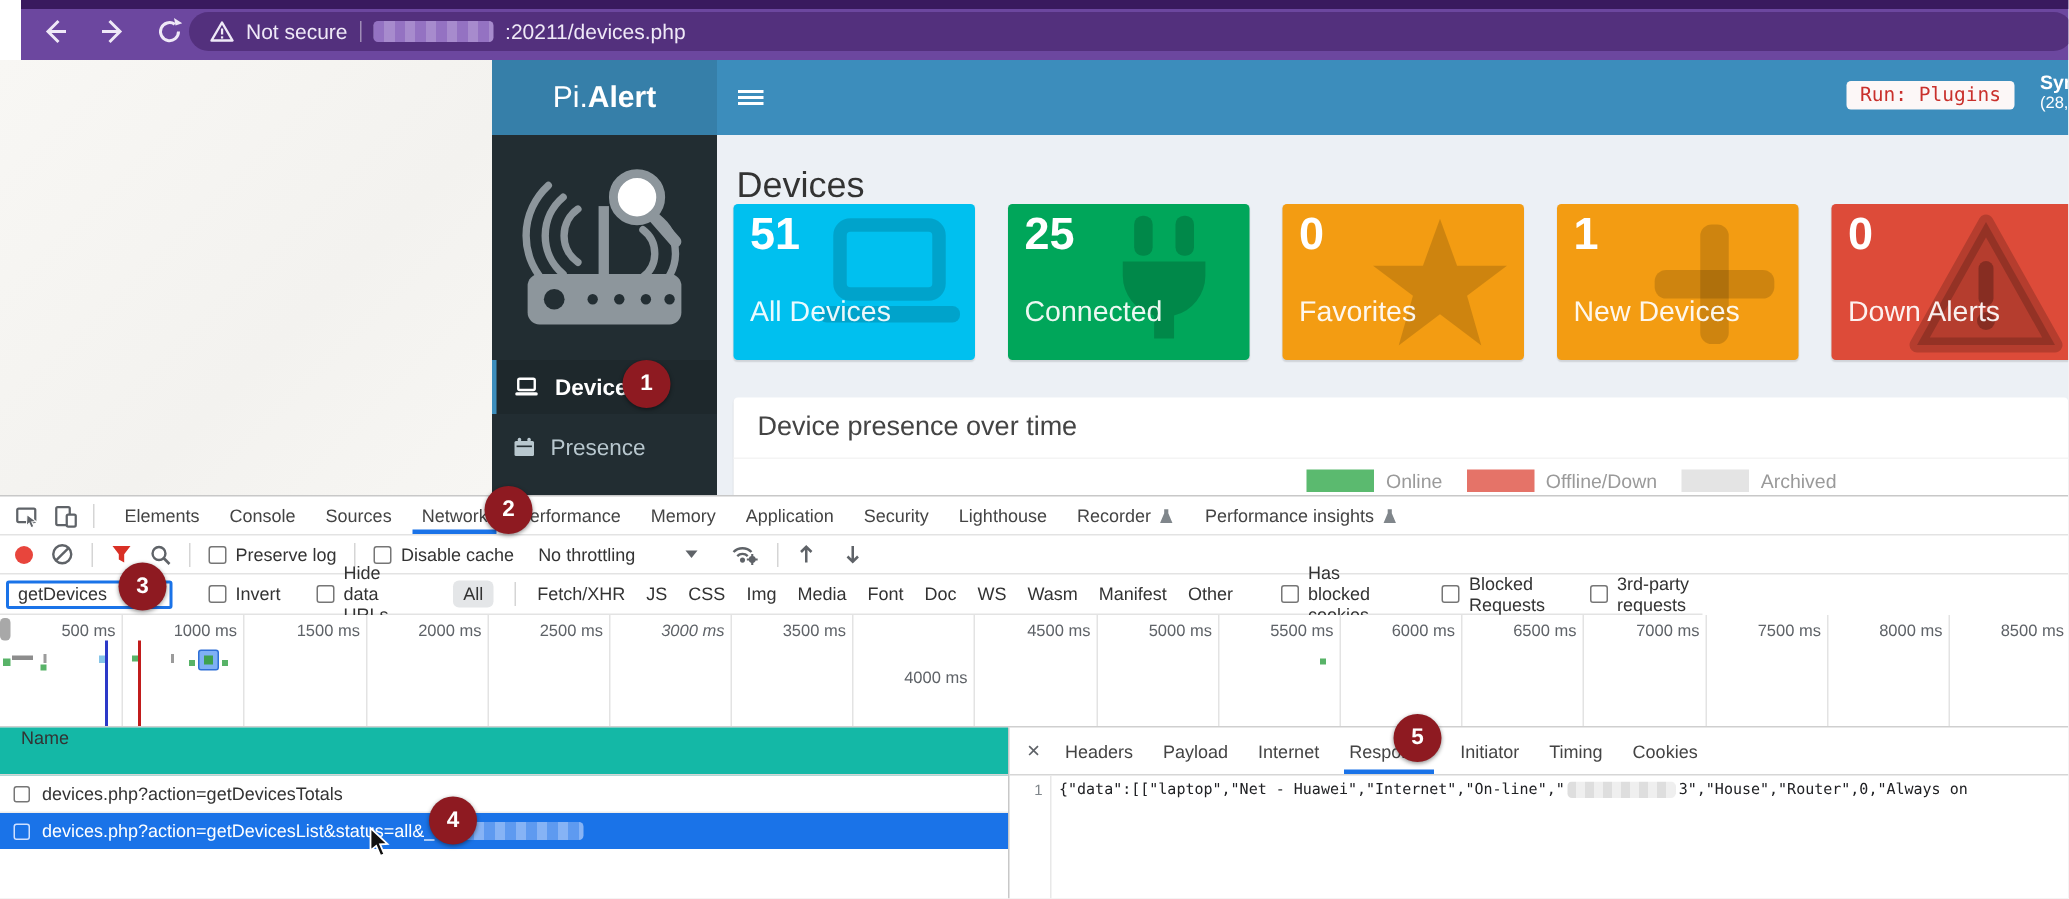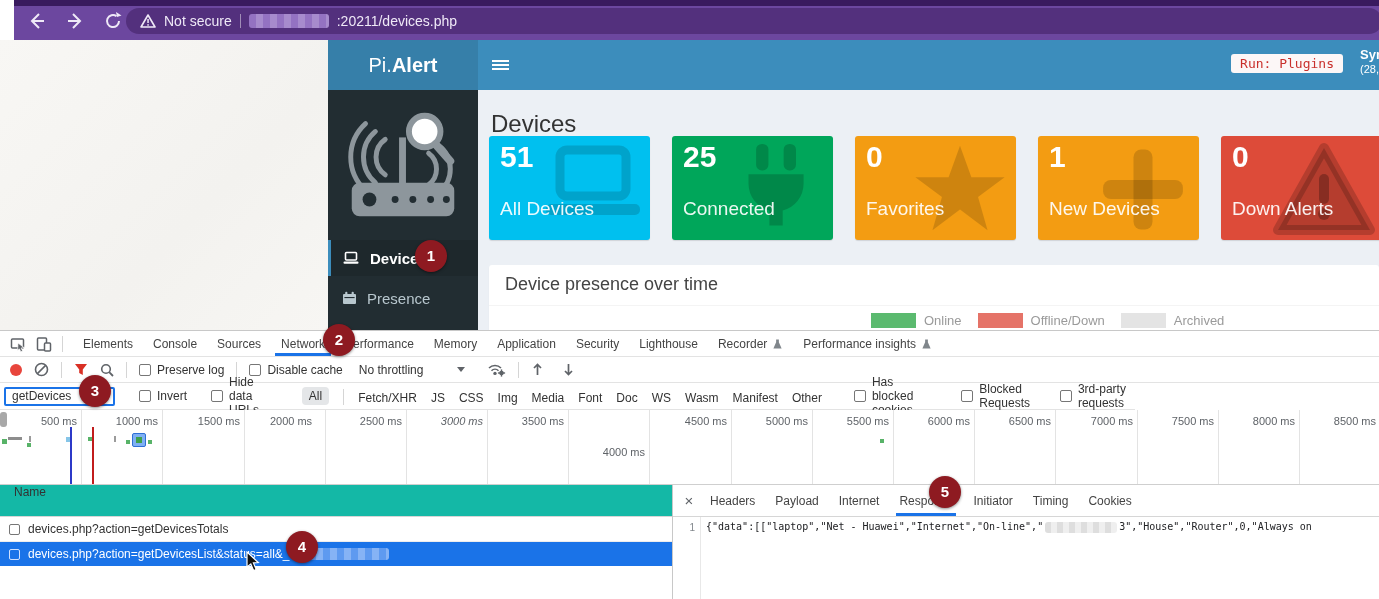--- a/index.html
+++ b/index.html
@@ -359,21 +359,21 @@
         <div id="filter-clear">×</div>
       </div>
       <div class="cb-group">
         <div class="cbx"></div>
           <span>Invert</span>
       </div>
       <div class="cb-group">
         <div class="cbx"></div>
           <span>Hide data URLs</span>
       </div>
-      <div id="chip-holder" style="display:flex;align-items:flex-end;gap:14px">
+      <div id="chip-holder" style="display:flex;align-items:center;gap:14px">
           <span class="chip active">All</span>
           <div class="vdiv"></div>
           <span class="chip">Fetch/XHR</span>
           <span class="chip">JS</span>
           <span class="chip">CSS</span>
           <span class="chip">Img</span>
           <span class="chip">Media</span>
           <span class="chip">Font</span>
           <span class="chip">Doc</span>
           <span class="chip">WS</span>
@@ -412,21 +412,21 @@
       </div>
       <div class="wfdot" style="left:148px;top:30px;width:4px;height:4px"></div>
       <div class="wfdot" style="left:880px;top:29px;width:4px;height:4px"></div>
     <div class="tick-line" style="left: 81px;"></div>
         <span class="tick-label" style="left: 17px;">500 ms</span>
         <div class="tick-line" style="left: 162px;"></div>
         <span class="tick-label" style="left: 98px;">1000 ms</span>
         <div class="tick-line" style="left: 244px;"></div>
         <span class="tick-label" style="left: 180px;">1500 ms</span>
         <div class="tick-line" style="left: 325px;"></div>
-        <span class="tick-label" style="left: 261px; text-align: center;">2000 ms</span>
+        <span class="tick-label" style="left: 261px;">2000 ms</span>
         <div class="tick-line" style="left: 406px;"></div>
         <span class="tick-label" style="left: 342px;">2500 ms</span>
         <div class="tick-line" style="left: 487px;"></div>
         <span class="tick-label" style="left: 423px; font-style: italic;">3000 ms</span>
         <div class="tick-line" style="left: 568px;"></div>
         <span class="tick-label" style="left: 504px;">3500 ms</span>
         <div class="tick-line" style="left: 649px;"></div>
         <span class="tick-label" style="left: 585px; margin-top: 31px;">4000 ms</span>
         <div class="tick-line" style="left: 731px;"></div>
         <span class="tick-label" style="left: 667px;">4500 ms</span>

